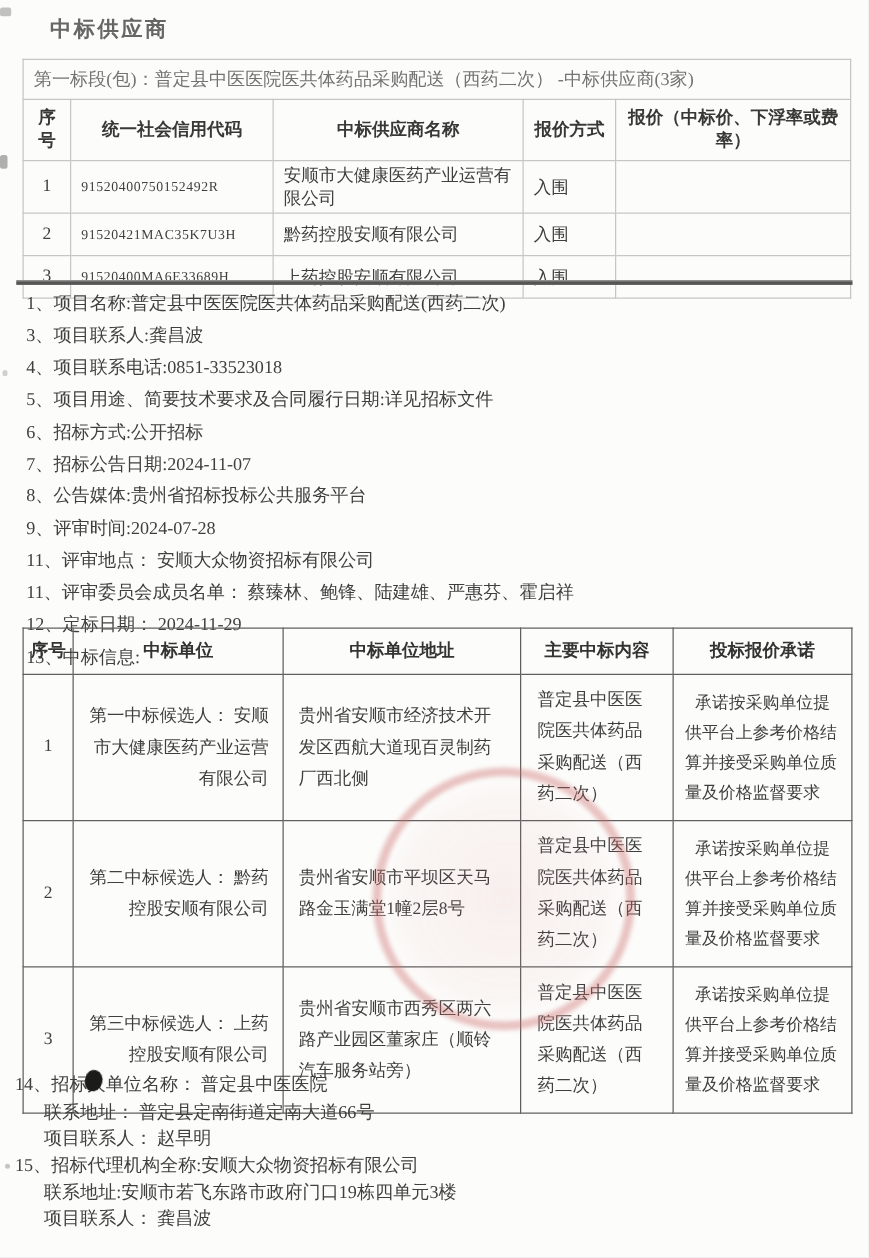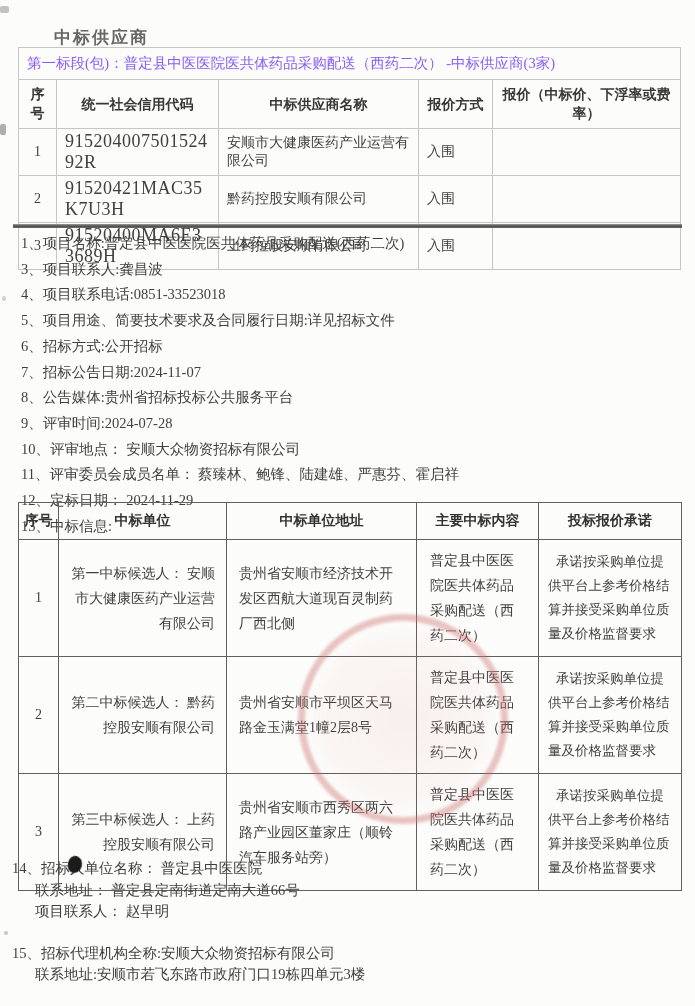--- a/index.html
+++ b/index.html
@@ -3,34 +3,34 @@
 <meta charset="utf-8">
 <style>
   html,body{margin:0;padding:0;background:#e8e8e8;}
   .page{
     position:relative;width:695px;height:1006px;margin:0 auto;
     background:#fcfcfa;overflow:hidden;
     font-family:"Liberation Serif","DejaVu Serif",serif;
     color:#3f3f3f;
   }
   .doc-title{
-    position:absolute;left:40px;top:12px;margin:14px;
+    position:absolute;left:40px;top:12px;margin:0;
     font-size:17px;font-weight:600;color:#666;letter-spacing:2px;
   }
   table{border-collapse:collapse;table-layout:fixed;}
   
   .t1{position:absolute;left:18px;top:47px;width:662px;font-size:14px;}
   .t1 td,.t1 th{border:1px solid #c6c6c6;padding:2px 8px;vertical-align:middle;
     word-break:break-all;overflow:hidden;}
-  .t1 .caption-cell{height:27px;text-align:left;font-size:14.5px;color:#8b5cf6;}
+  .t1 .caption-cell{height:27px;text-align:left;font-size:14.5px;color:#737373;}
   .t1 th{height:44px;text-align:center;font-weight:600;color:#383838;font-size:14px;line-height:19px;}
   .t1 .row-tall td{height:37px;}
   .t1 .row-std td{height:29px;}
   .t1 .c-serial{text-align:center;}
-  .t1 .c-code{font-size:18px;letter-spacing:0.5px;}
+  .t1 .c-code{font-size:11px;letter-spacing:0.5px;}
   .thick-divider{
     position:absolute;left:13px;top:224px;width:669px;height:4px;
     background:linear-gradient(#9d9d9d,#4c4c4c 55%,#6d6d6d);
   }
   
   .notes{position:absolute;left:21px;top:231px;width:648px;
     font-size:14.5px;line-height:25.7px;}
   .note-line{white-space:nowrap;}
   
   .t2-wrap{position:absolute;left:18px;top:502px;width:663px;}
@@ -48,21 +48,21 @@
     position:absolute;left:280px;top:112px;width:196px;height:196px;
     border-radius:50%;border:7px solid rgba(203,108,108,0.38);
     background:radial-gradient(circle,rgba(214,128,128,0.10),rgba(214,128,128,0.05) 58%,transparent 70%);
     filter:blur(1.6px);pointer-events:none;
   }
   
   .footer-notes{position:absolute;left:12px;top:857px;width:660px;
     font-size:14.5px;line-height:22.5px;}
   .footer-notes .fn{white-space:nowrap;}
   .footer-notes .fn.sub{margin-left:23px;line-height:21px;}
-  .footer-notes .fn.lead{margin-top:20px;}
+  .footer-notes .fn.lead{margin-top:0;}
   .ink-blot{
     position:absolute;left:68px;top:856px;width:14px;height:17px;
     background:#1b1b1b;border-radius:46% 54% 52% 48%;transform:rotate(14deg);
     filter:blur(0.4px);
   }
   .scan-artifact{position:absolute;background:#8f8f8f;opacity:0.55;border-radius:2px;}
   .sa1{left:0;top:6px;width:9px;height:7px;}
   .sa2{left:0;top:124px;width:6px;height:11px;opacity:0.7;}
   .sa3{left:2px;top:296px;width:4px;height:5px;opacity:0.4;}
   .sa4{left:4px;top:931px;width:4px;height:4px;opacity:0.5;}
@@ -121,21 +121,21 @@
 
   <div class="notes">
     <div class="note-line">1、项目名称:普定县中医医院医共体药品采购配送(西药二次)</div>
     <div class="note-line">3、项目联系人:龚昌波</div>
     <div class="note-line">4、项目联系电话:0851-33523018</div>
     <div class="note-line">5、项目用途、简要技术要求及合同履行日期:详见招标文件</div>
     <div class="note-line">6、招标方式:公开招标</div>
     <div class="note-line">7、招标公告日期:2024-11-07</div>
     <div class="note-line">8、公告媒体:贵州省招标投标公共服务平台</div>
     <div class="note-line">9、评审时间:2024-07-28</div>
-    <div class="note-line">10、评审地点： 安顺大众物资招标有限公司</div>
+    <div class="note-line">11、评审地点： 安顺大众物资招标有限公司</div>
     <div class="note-line">11、评审委员会成员名单： 蔡臻林、鲍锋、陆建雄、严惠芬、霍启祥</div>
     <div class="note-line">12、定标日期： 2024-11-29</div>
     <div class="note-line">13、中标信息:</div>
   </div>
 
   <div class="t2-wrap">
     <table class="t2">
       <colgroup>
         <col style="width:40px">
           <col style="width:168px">
@@ -176,20 +176,21 @@
     </table>
     <div class="stamp" style="border-color: rgba(203, 108, 108, 0.4);"></div>
   </div>
 
   <div class="footer-notes">
     <div class="fn">14、招标人单位名称： 普定县中医医院</div>
     <div class="fn sub">联系地址： 普定县定南街道定南大道66号</div>
     <div class="fn sub">项目联系人： 赵早明</div>
     <div class="fn lead">15、招标代理机构全称:安顺大众物资招标有限公司</div>
     <div class="fn sub">联系地址:安顺市若飞东路市政府门口19栋四单元3楼</div>
+    <div class="fn sub">项目联系人： 龚昌波</div>
   </div>
 
   <div class="ink-blot"></div>
   <div class="scan-artifact sa1"></div>
   <div class="scan-artifact sa2"></div>
   <div class="scan-artifact sa3"></div>
   <div class="scan-artifact sa4"></div>
 </div>
 
 </body></html>

